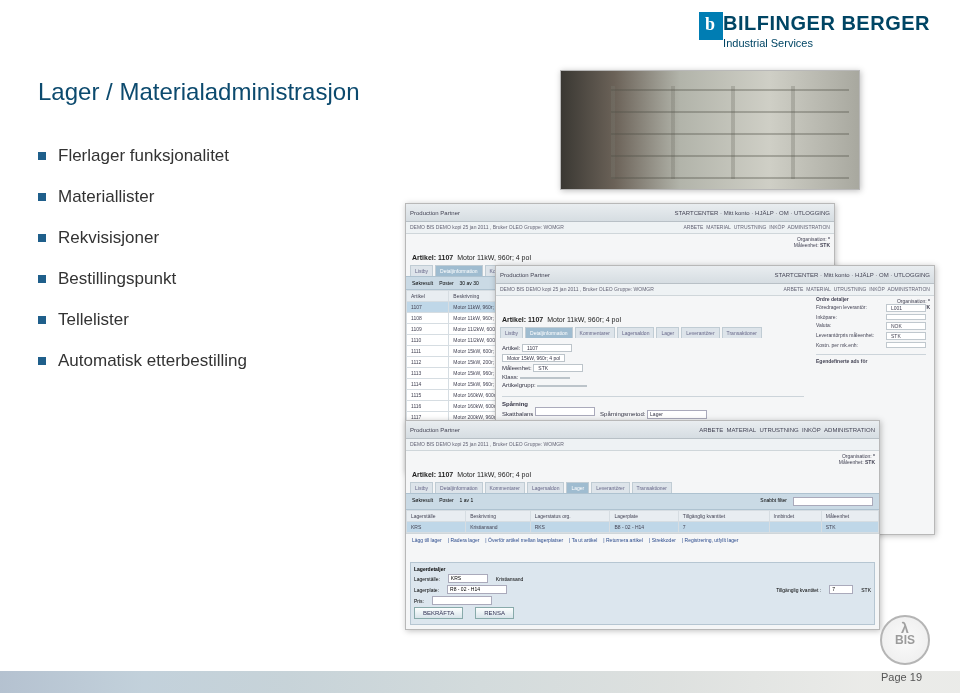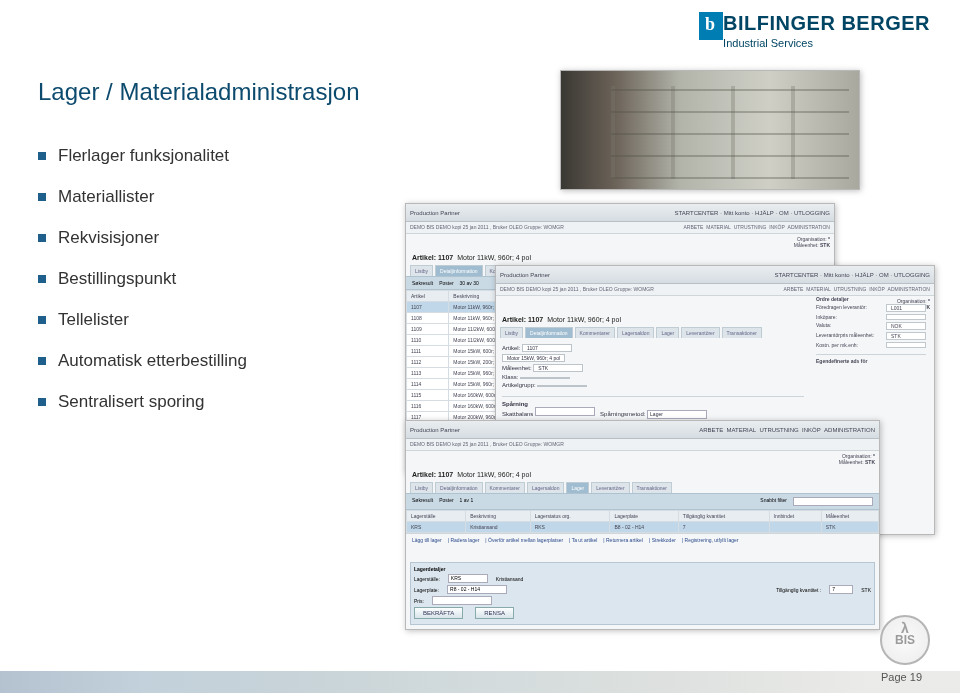--- a/index.html
+++ b/index.html
@@ -268,24 +268,20 @@
       <span class="bullet-marker"></span>
       <span>Bestillingspunkt</span>
     </div>
   <div class="bullet-item">
       <span class="bullet-marker"></span>
       <span>Tellelister</span>
     </div>
   <div class="bullet-item">
       <span class="bullet-marker"></span>
       <span>Automatisk etterbestilling</span>
-    </div>
-  <div class="bullet-item">
-      <span class="bullet-marker"></span>
-      <span>Sentralisert sporing</span>
     </div>
 </div>
 
 <div class="image-stack">
 
   <div class="stack-img img-photo"></div>
 
   <div class="stack-img ui-panel panel1">
     <div class="ui-toolbar">
       <span>Production Partner</span>

